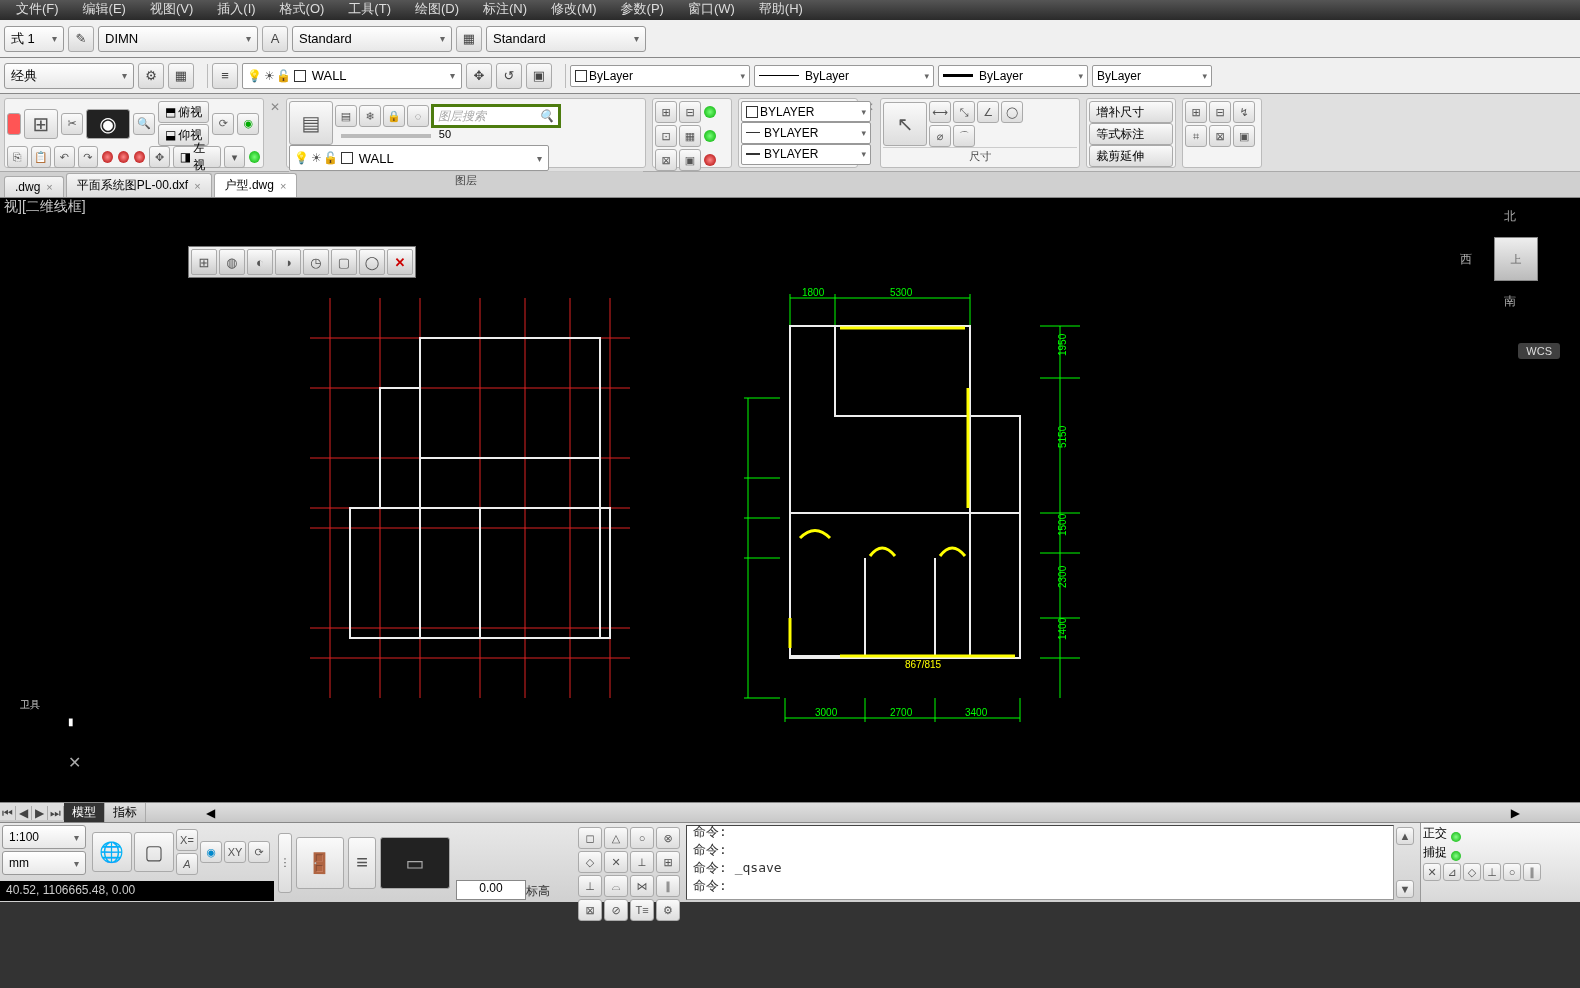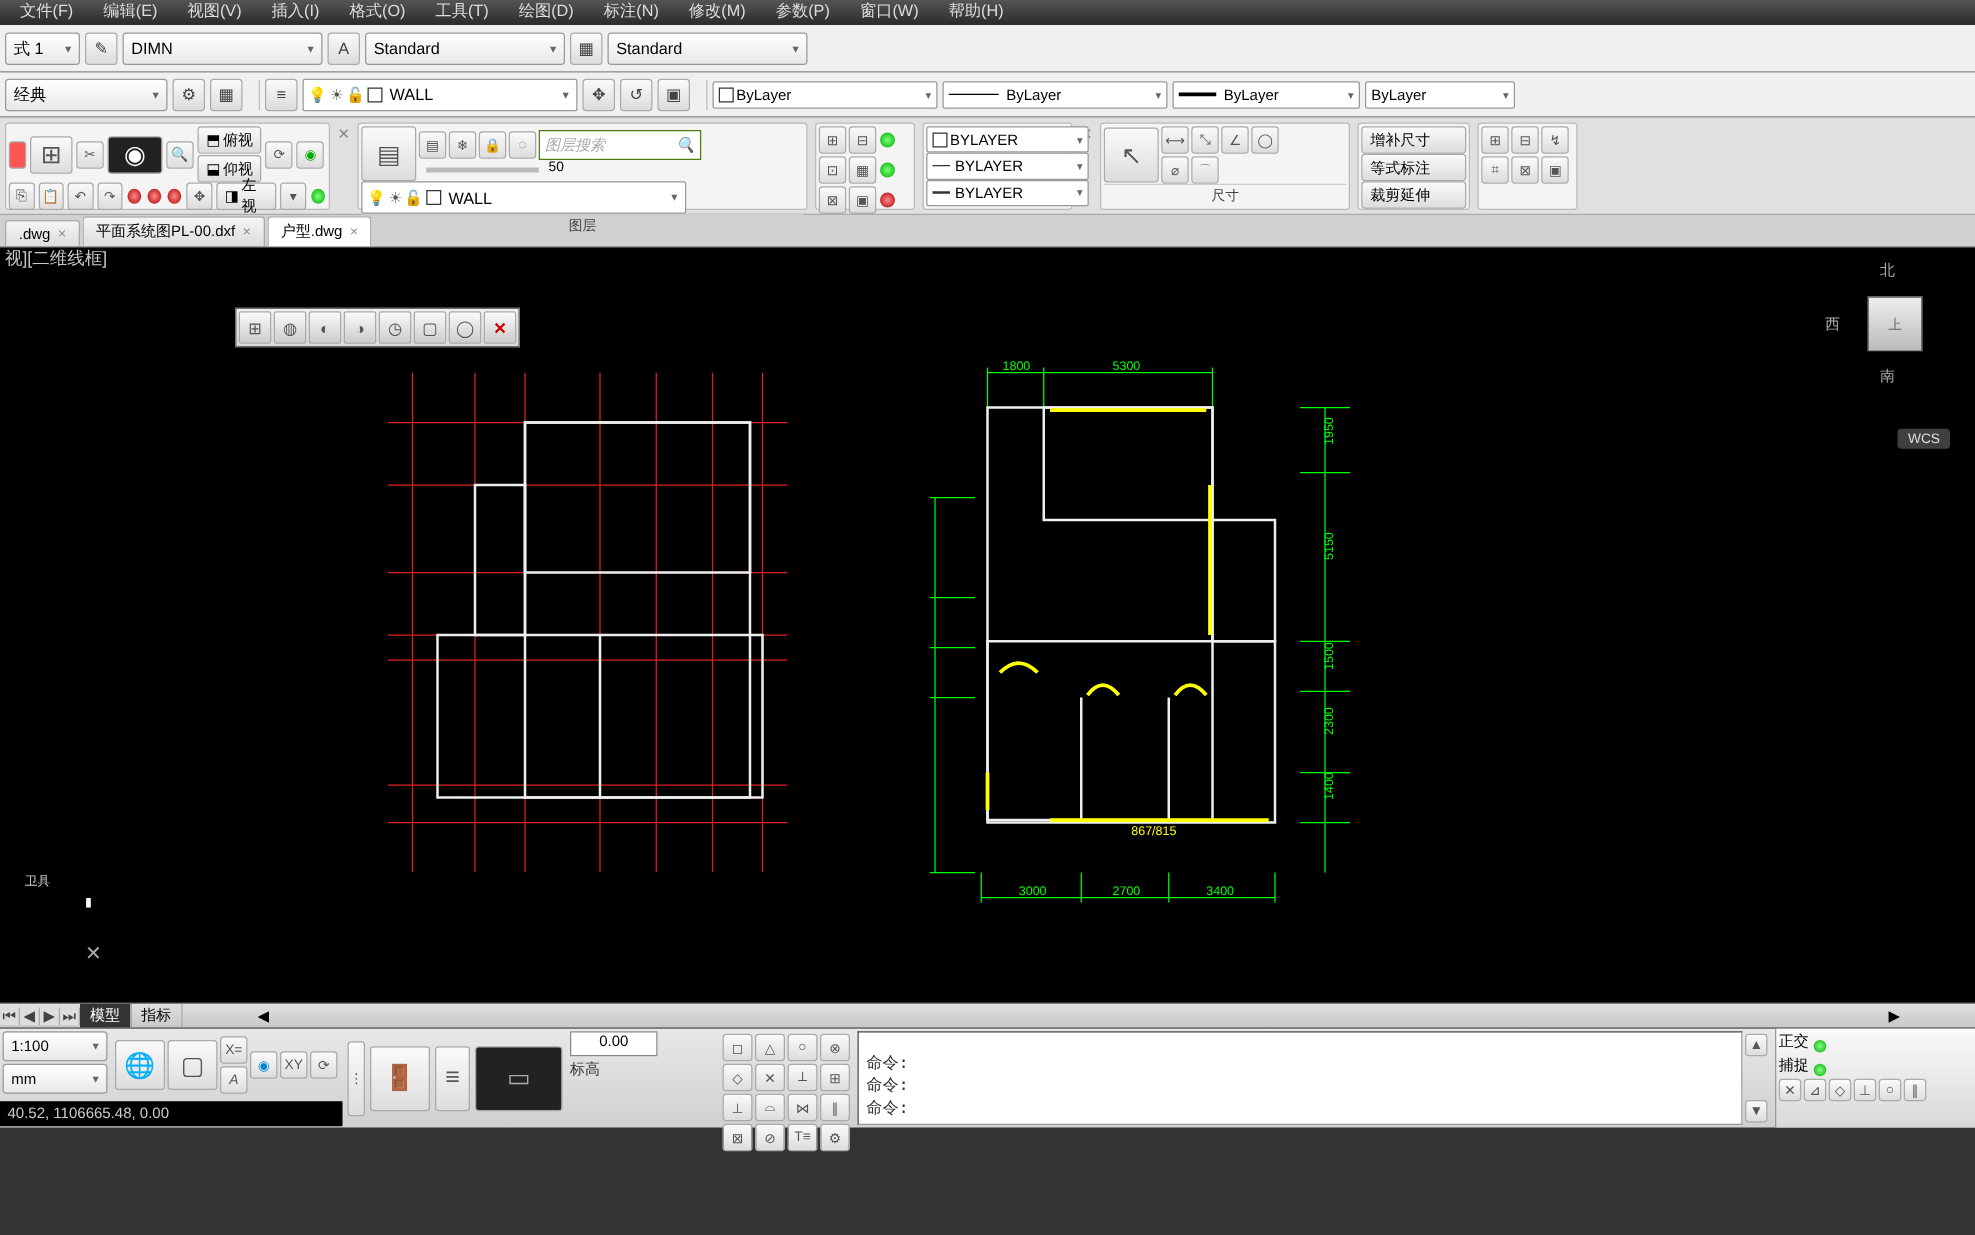--- a/index.html
+++ b/index.html
@@ -102,21 +102,21 @@
 .small-icon {
   width: 22px; height: 22px;
   background: linear-gradient(#fafafa,#ddd);
   border: 1px solid #aaa;
   border-radius: 3px;
   display: flex; align-items: center; justify-content: center;
   font-size: 11px; color:#555;
 }
 .search-box {
   background: #fff;
-  border: 1px solid #4d7c0f;
+  border: 3px solid #4d7c0f;
   height: 24px;
   min-width: 130px;
   color: #aaa;
   padding: 0 4px;
   display:flex; align-items:center;
   font-style: italic;
 }
 .slider {
   width: 90px;
   height: 4px;
@@ -257,21 +257,21 @@
 .status-right{
   width:160px;background:linear-gradient(#fafafa,#d8d8d8);border-left:1px solid #999;
   display:flex;flex-direction:column;padding:2px;gap:2px;
 }
 .status-row{display:flex;align-items:flex-end;gap:4px;font-size:12px;}
 .led{width:10px;height:10px;border-radius:50%;}
 .led.g{background:radial-gradient(#8f8,#0a0);}
 .grid-icons{display:grid;grid-template-columns:repeat(4,24px);gap:2px;}
 .grid-icons .small-icon{width:24px;height:22px;}
 .elevation {
-  width:120px;display:flex;flex-direction:column;align-items:flex-start;padding:2px;
+  width:120px;display:flex;flex-direction:row;align-items:flex-end;padding:2px;
 }
 .elev-field{background:#fff;border:1px solid #888;width:70px;height:20px;text-align:center;font-size:12px;}
 </style>
 </head>
 <body>
 
 <div class="menubar">
   <span>文件(F)</span>
   <span>编辑(E)</span>
   <span>视图(V)</span>
@@ -688,20 +688,21 @@
       <div class="small-icon">⊠</div>
       <div class="small-icon">⊘</div>
       <div class="small-icon">T≡</div>
       <div class="small-icon">⚙</div>
     </div>
   </div>
 
   <div class="cmd-area">
     <div class="cmd-line">命令:</div>
     <div class="cmd-line">命令:</div>
+    <div class="cmd-line">命令: _qsave</div>
     <div class="cmd-line">命令:</div>
   </div>
 
   <div style="width:24px;display:flex;flex-direction:column;justify-content:space-between;padding:4px 0;">
     <div class="small-icon" style="width:18px;height:18px;">▲</div>
     <div class="small-icon" style="width:18px;height:18px;">▼</div>
   </div>
   <div class="status-right">
     <div class="status-row">
         <span>正交</span>

